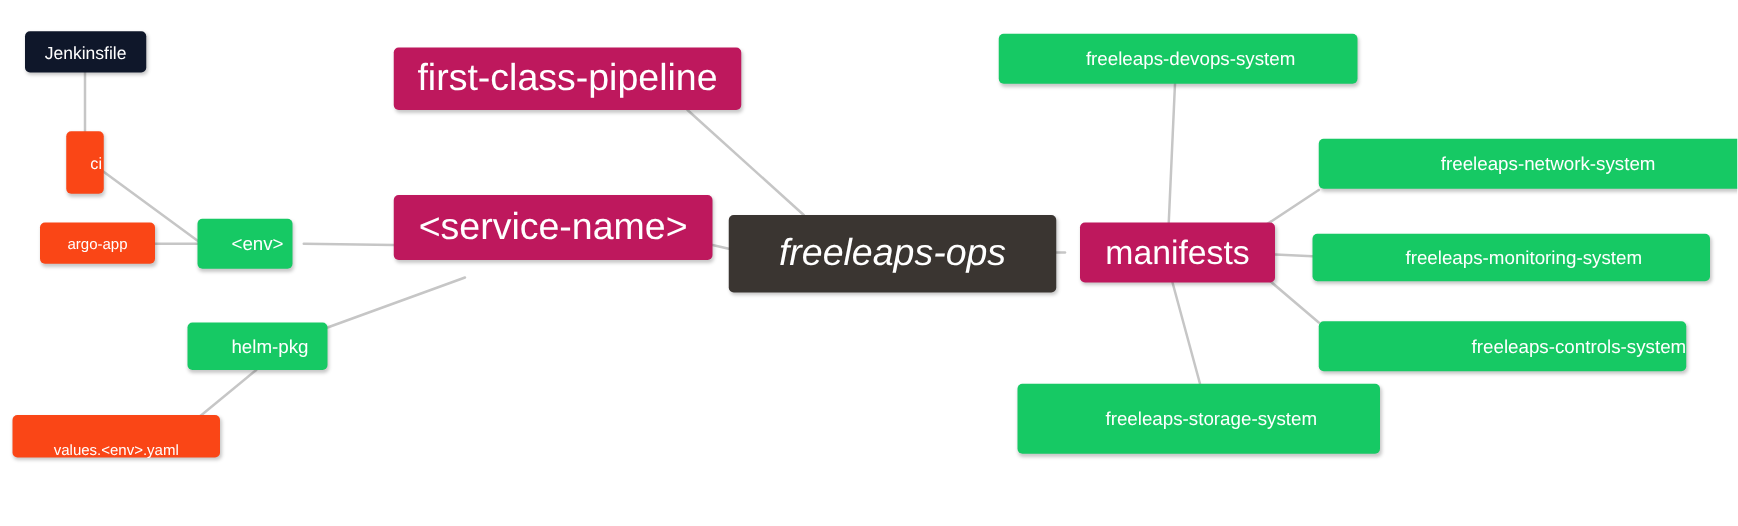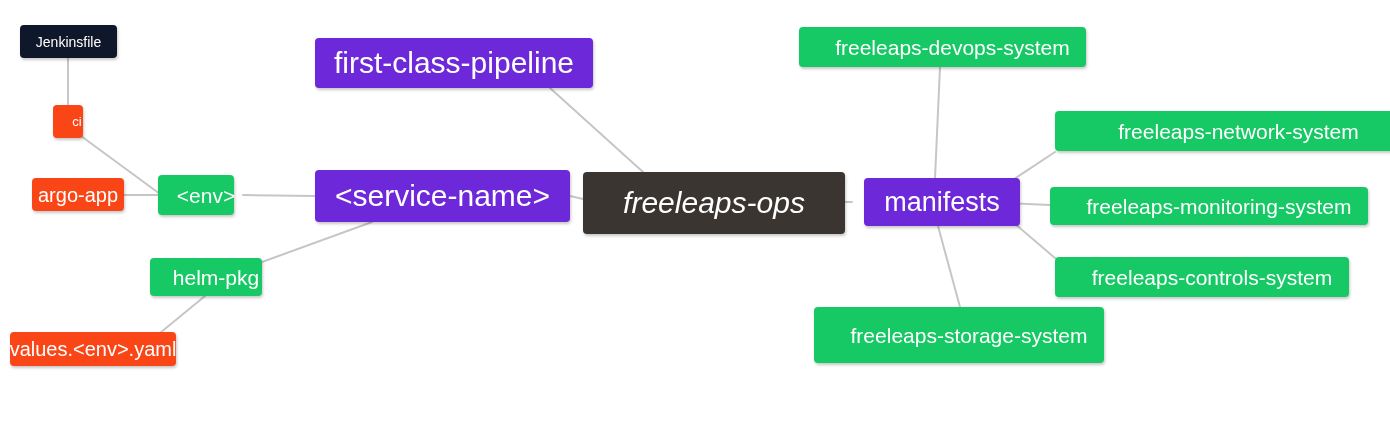--- a/index.html
+++ b/index.html
@@ -40,29 +40,29 @@
     box-shadow: 1px 2px 3px rgba(0,0,0,0.22);
     cursor: pointer;
     z-index: 2;
   }
   .node-label {
     display: block;
     line-height: 1;
   }
   
   .c-root   { background: #3a3531; }
-  .c-blue   { background: #6d28d9; }
+  .c-blue   { background: #be185d; }
   .c-green  { background: #16c964; }
   .c-orange { background: #0f172a; }
   .c-red    { background: #fa4616; }
   
   .s-xl  { font-size: 30px; }
   .s-lg  { font-size: 27px; margin-left: 12px; }
-  .s-md  { font-size: 21px; padding-left: 20px; }
-  .s-sm  { font-size: 20px; }
+  .s-md  { font-size: 15px; padding-left: 20px; }
+  .s-sm  { font-size: 12px; }
   .s-xs  { font-size: 14px; }
   .s-xxs { font-size: 13px; }
 </style>
 </head>
 <body>
 
 <div id="canvas">
   <svg id="edges" viewBox="0 0 1390 421">
       <line x1="68" y1="58" x2="68" y2="105" stroke="#c6c6c6" stroke-width="2" stroke-linecap="round"></line>
       <line x1="81" y1="136" x2="160" y2="194" stroke="#c6c6c6" stroke-width="2" stroke-linecap="round"></line>
@@ -76,56 +76,56 @@
       <line x1="935" y1="178" x2="940" y2="67" stroke="#c6c6c6" stroke-width="2" stroke-linecap="round"></line>
       <line x1="1008" y1="183" x2="1055" y2="152" stroke="#c6c6c6" stroke-width="2" stroke-linecap="round"></line>
       <line x1="1008" y1="203" x2="1050" y2="205" stroke="#c6c6c6" stroke-width="2" stroke-linecap="round"></line>
       <line x1="1008" y1="218" x2="1055" y2="258" stroke="#c6c6c6" stroke-width="2" stroke-linecap="round"></line>
       <line x1="938" y1="226" x2="960" y2="307" stroke="#c6c6c6" stroke-width="2" stroke-linecap="round"></line>
     </svg>
   <div id="node-layer">
       <div class="node c-orange s-xs" style="left: 20px; top: 25px; width: 97px; height: 33px;">
         <span class="node-label">Jenkinsfile</span>
       </div>
-      <div class="node c-red s-xxs" style="left: 53px; top: 105px; width: 30px; height: 33px; padding-left: 18px;">
+      <div class="node c-red s-xxs" style="left: 53px; top: 105px; width: 30px; height: 50px; padding-left: 18px;">
         <span class="node-label">ci</span>
       </div>
       <div class="node c-red s-sm" style="left: 32px; top: 178px; width: 92px; height: 33px;">
         <span class="node-label">argo-app</span>
       </div>
       <div class="node c-green s-md" style="left: 158px; top: 175px; width: 76px; height: 40px;">
         <span class="node-label">&lt;env&gt;</span>
       </div>
       <div class="node c-green s-md" style="left: 150px; top: 258px; width: 112px; height: 38px;">
         <span class="node-label">helm-pkg</span>
       </div>
-      <div class="node c-red s-sm" style="left: 10px; top: 332px; width: 166px; height: 34px;">
+      <div class="node c-red s-sm" style="left: 10px; top: 332px; width: 166px; height: 34px; align-items: flex-end;">
         <span class="node-label">values.&lt;env&gt;.yaml</span>
       </div>
       <div class="node c-blue s-xl" style="left: 315px; top: 38px; width: 278px; height: 50px;">
         <span class="node-label">first-class-pipeline</span>
       </div>
-      <div class="node c-blue s-xl" style="left: 315px; top: 170px; width: 255px; height: 52px;">
+      <div class="node c-blue s-xl" style="left: 315px; top: 156px; width: 255px; height: 52px;">
         <span class="node-label">&lt;service-name&gt;</span>
       </div>
       <div class="node c-root s-xl" style="left: 583px; top: 172px; width: 262px; height: 62px; font-style: italic;">
         <span class="node-label">freeleaps-ops</span>
       </div>
       <div class="node c-blue s-lg" style="left: 852px; top: 178px; width: 156px; height: 48px;">
         <span class="node-label">manifests</span>
       </div>
       <div class="node c-green s-md" style="left: 799px; top: 27px; width: 287px; height: 40px;">
         <span class="node-label">freeleaps-devops-system</span>
       </div>
       <div class="node c-green s-md" style="left: 1055px; top: 111px; width: 347px; height: 40px;">
         <span class="node-label">freeleaps-network-system</span>
       </div>
       <div class="node c-green s-md" style="left: 1050px; top: 187px; width: 318px; height: 38px;">
         <span class="node-label">freeleaps-monitoring-system</span>
       </div>
-      <div class="node c-green s-md" style="left: 1055px; top: 257px; width: 294px; height: 40px;">
+      <div class="node c-green s-md" style="left: 1055px; top: 257px; width: 294px; height: 40px; justify-content: flex-end;">
         <span class="node-label">freeleaps-controls-system</span>
       </div>
       <div class="node c-green s-md" style="left: 814px; top: 307px; width: 290px; height: 56px;">
         <span class="node-label">freeleaps-storage-system</span>
       </div>
     </div>
 </div>
 
 </body></html>

